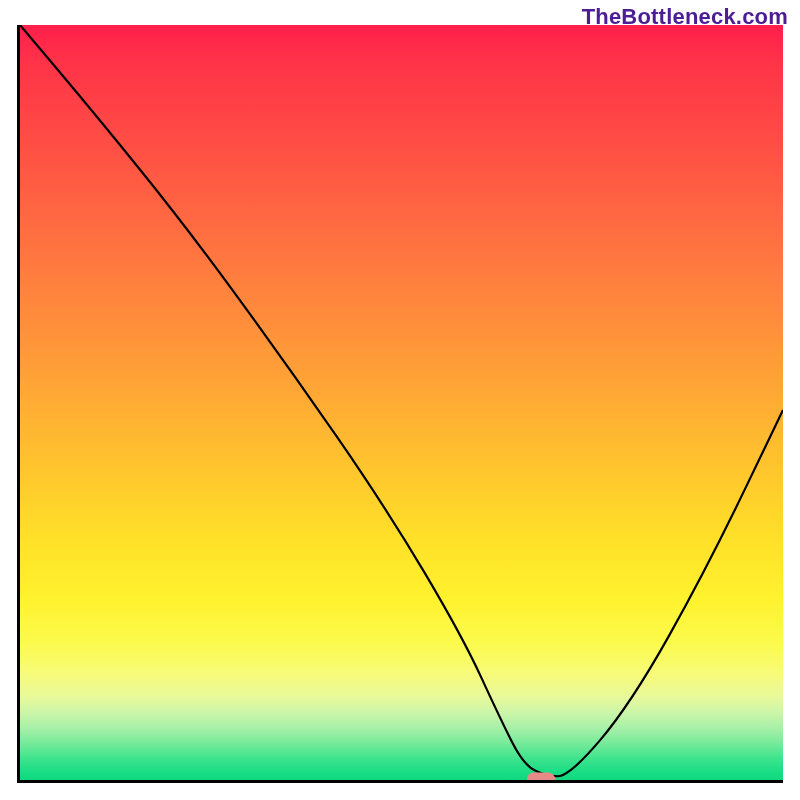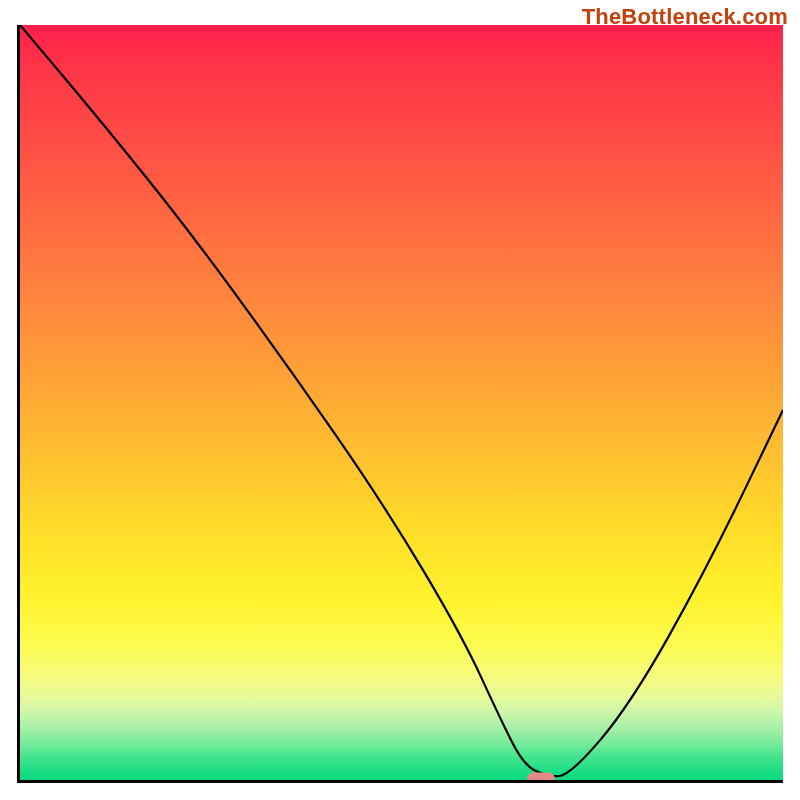--- a/index.html
+++ b/index.html
@@ -15,21 +15,21 @@
     position: relative;
     width: 800px;
     height: 800px;
   }
   .watermark {
     position: absolute;
     top: 4px;
     right: 12px;
     font-size: 22px;
     font-weight: 600;
-    color: #c2410c;
+    color: #4c1d95;
     letter-spacing: 0.2px;
     z-index: 20;
   }
   .plot {
     position: absolute;
     left: 17px;
     top: 25px;
     width: 766px;
     height: 758px;
     box-sizing: border-box;

